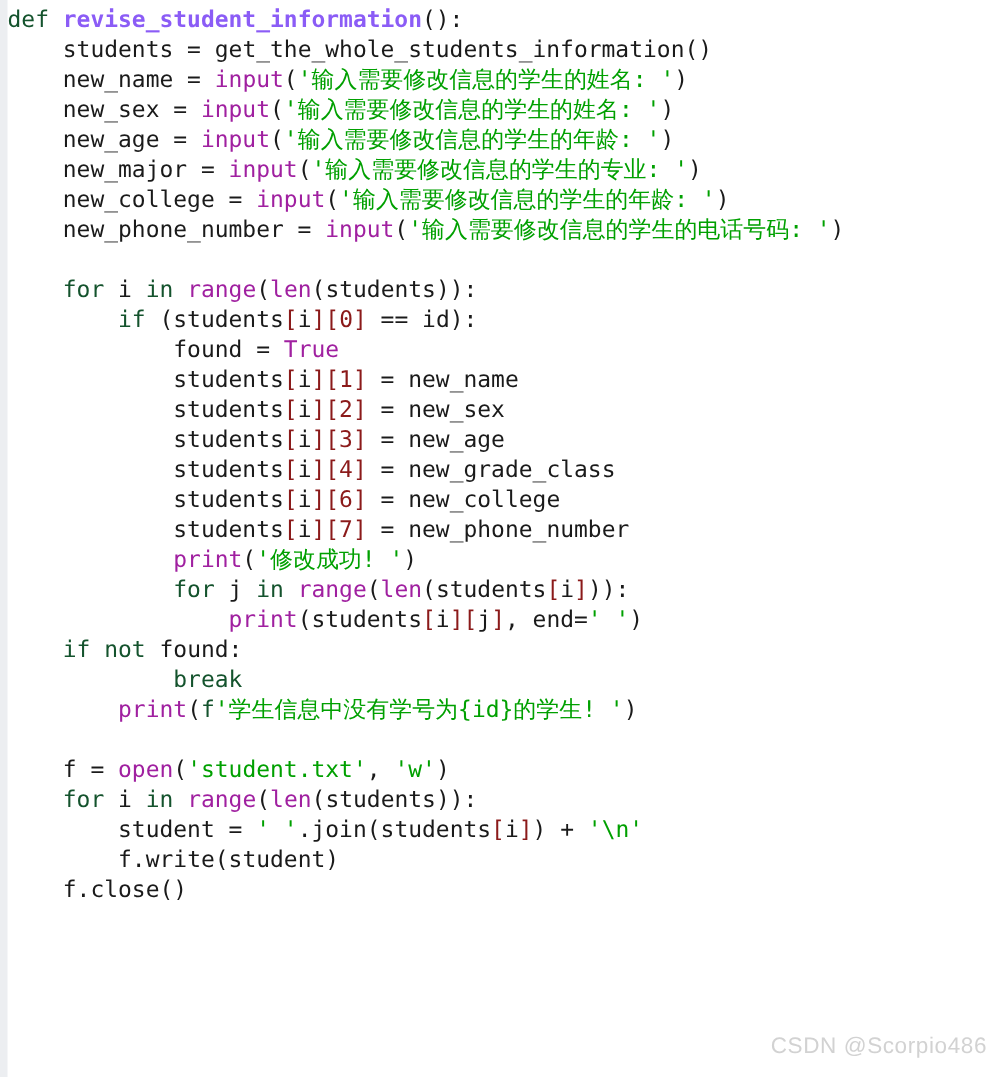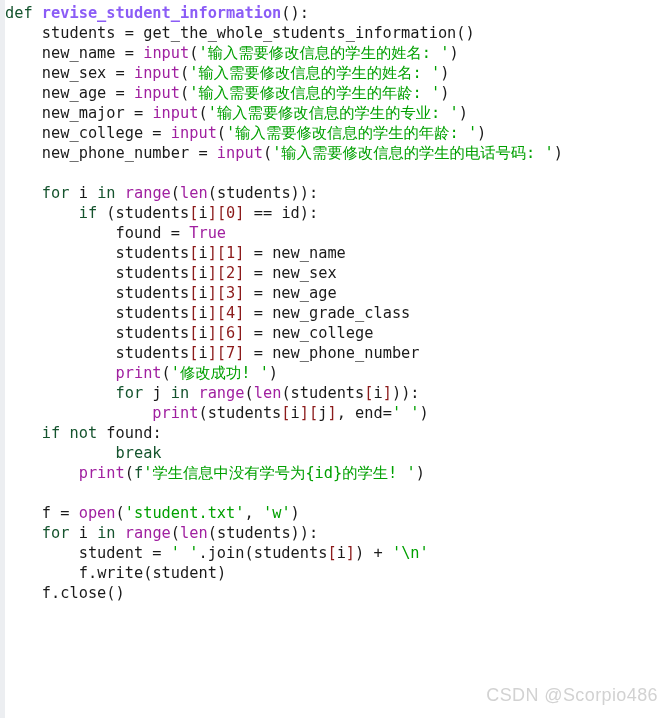--- a/index.html
+++ b/index.html
@@ -48,21 +48,21 @@
   .t-const   { color: #a020a0; }                 
   .t-brk     { color: #8b1a1a; }                 
   .t-num     { color: #8b1a1a; }                 
   .t-plain   { color: #1a1a1a; }
   .t-esc     { color: #00a000; }
   #watermark {
     position: absolute;
     right: 12px;
     bottom: 12px;
     font-family: "Liberation Sans", sans-serif;
-    font-size: 18px;
+    font-size: 15px;
     color: #d2d2d2;
     letter-spacing: 0.4px;
     white-space: nowrap;
     user-select: none;
   }
 </style>
 </head>
 <body>
 
 <div id="screenshot">

